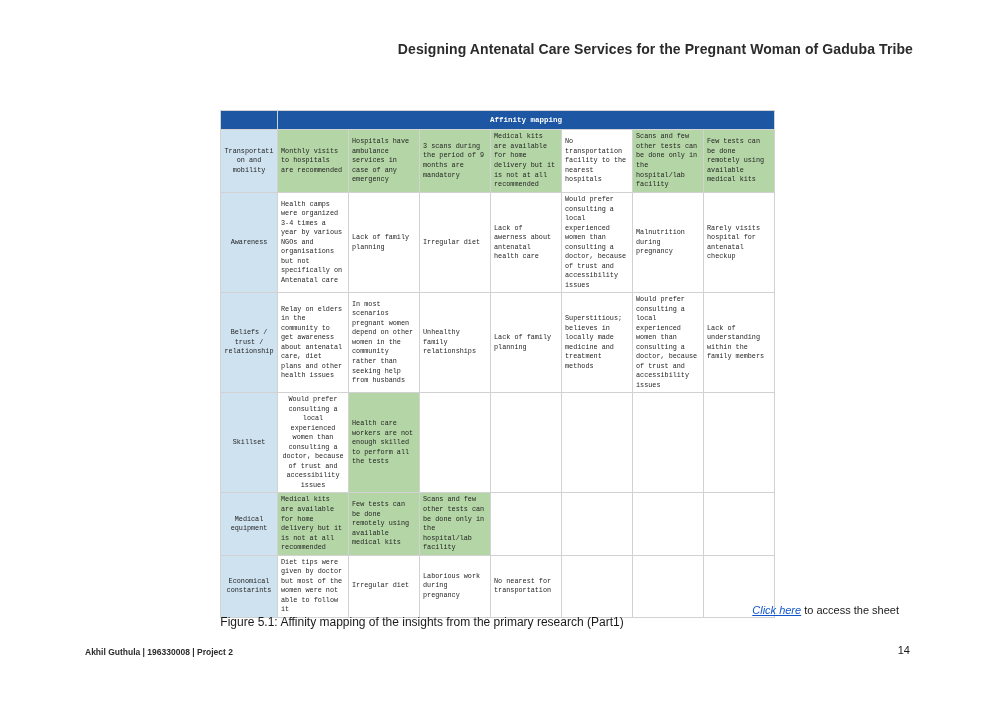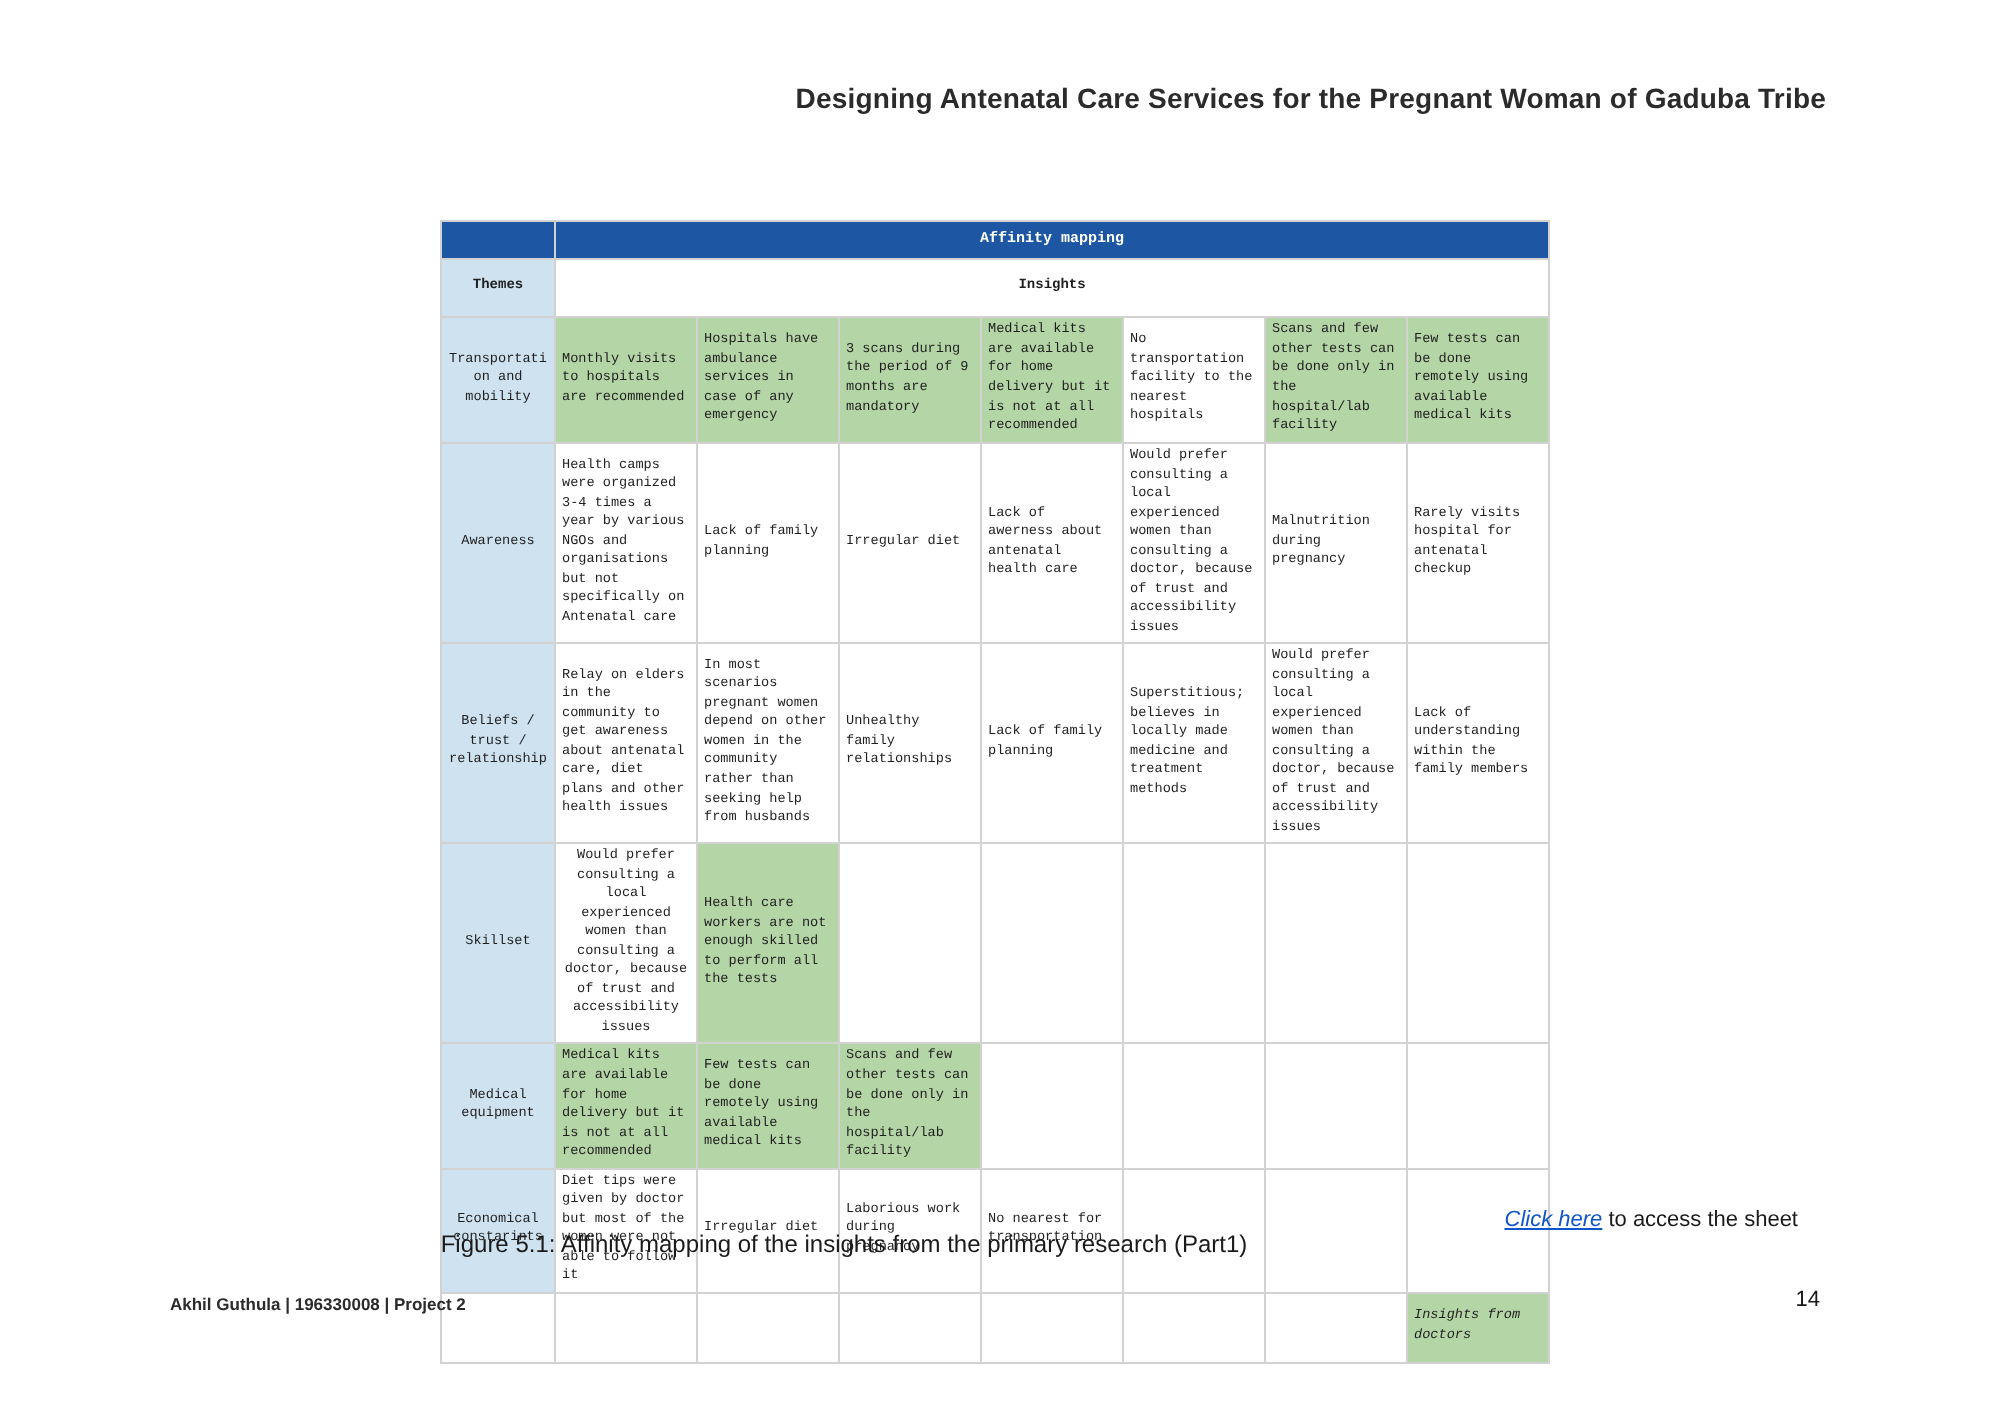--- a/index.html
+++ b/index.html
@@ -52,24 +52,20 @@
           <col style="width:71px">
         <col style="width:71px">
           <col style="width:71px">
           <col style="width:71px">
         <col style="width:71px">
       </colgroup>
       <tbody>
         <tr style="height:14px">
           <td class="title-spacer"></td>
           <td class="title-cell" colspan="7">Affinity mapping</td>
-        </tr>
-        <tr style="height:24px">
-          <td class="themes-h">Themes</td>
-          <td class="insights-h" colspan="7">Insights</td>
         </tr>
       </tbody>
       <tbody>
           <tr style="height: 63px;">
             <td class="cell theme">Transportation and mobility</td>
             <td class="cell green">Monthly visits to hospitals are recommended</td>
             <td class="cell green">Hospitals have ambulance services in case of any emergency</td>
             <td class="cell green">3 scans during the period of 9 months are mandatory</td>
             <td class="cell green">Medical kits are available for home delivery but it is not at all recommended</td>
             <td class="cell">No transportation facility to the nearest hospitals</td>
@@ -119,30 +115,20 @@
           <tr style="height: 61px;">
             <td class="cell theme">Economical constarints</td>
             <td class="cell">Diet tips were given by doctor but most of the women were not able to follow it</td>
             <td class="cell">Irregular diet</td>
             <td class="cell">Laborious work during pregnancy</td>
             <td class="cell">No nearest for transportation</td>
             <td class="cell"></td>
             <td class="cell"></td>
             <td class="cell"></td>
           </tr>
-          <tr style="height: 35px;">
-            <td class="cell theme blank"></td>
-            <td class="cell"></td>
-            <td class="cell"></td>
-            <td class="cell"></td>
-            <td class="cell"></td>
-            <td class="cell"></td>
-            <td class="cell"></td>
-            <td class="cell green" style="font-style: italic;">Insights from doctors</td>
-          </tr>
         </tbody>
     </table>
   </div>
 
   <div class="caption">Figure 5.1: Affinity mapping of the insights from the primary research (Part1)</div>
 
   <div class="sheet-line"><span class="link">Click here</span><span> to access the sheet</span></div>
 
   <div class="footer-left">Akhil Guthula | 196330008 | Project 2</div>
 

